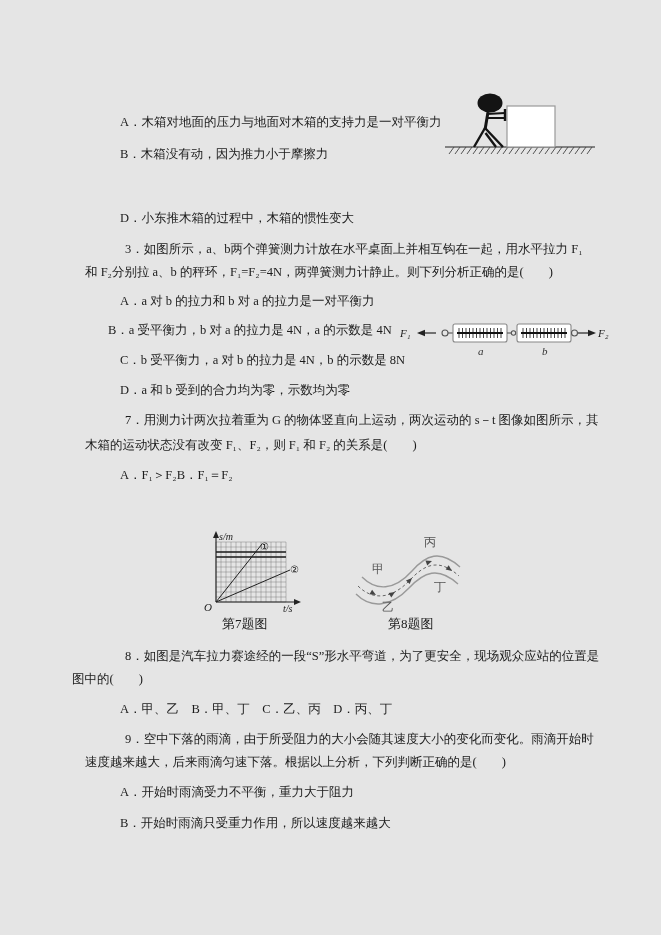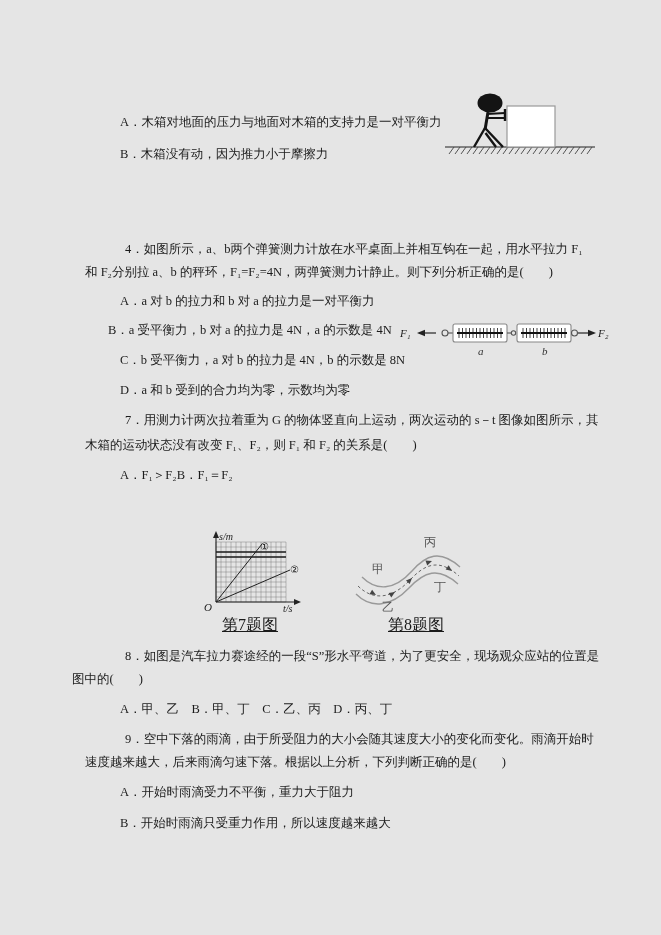--- a/index.html
+++ b/index.html
@@ -1,43 +1,44 @@
 <!DOCTYPE html>
 <html><head>
 <meta charset="utf-8">
 <style>
   html,body{margin:0;padding:0;background:#ffffff;}
   .page{position:relative;width:661px;height:935px;background:#e5e5e5;overflow:hidden;
         font-family:"Liberation Serif","DejaVu Serif",serif;}
   .ln{position:absolute;font-size:12.5px;line-height:1.45;color:#1b1b1b;white-space:pre;}
-  .cap{position:absolute;font-size:16px;color:#1b1b1b;white-space:pre;text-decoration:underline;}
+  .cap{position:absolute;font-size:13px;color:#1b1b1b;white-space:pre;}
   svg{position:absolute;overflow:visible;}
   svg text{font-family:"Liberation Serif","DejaVu Serif",serif;}
   .ital{font-style:italic;}
 </style>
 </head>
 <body>
 
 <div class="page">
 
   <div class="ln" style="left:120px;top:113px">A．木箱对地面的压力与地面对木箱的支持力是一对平衡力</div>
   <div class="ln" style="left:120px;top:145px">B．木箱没有动，因为推力小于摩擦力</div>
+  <div class="ln" style="left:120px;top:209px">D．小东推木箱的过程中，木箱的惯性变大</div>
 
   <svg style="left:443px;top:90px" width="154" height="68" viewBox="0 0 154 68">
     <line x1="2" y1="57" x2="152" y2="57" stroke="#222" stroke-width="1.2"></line>
     <path d="M6 64l5-7M12 64l5-7M18 64l5-7M24 64l5-7M30 64l5-7M36 64l5-7M42 64l5-7M48 64l5-7M54 64l5-7M60 64l5-7M66 64l5-7M72 64l5-7M78 64l5-7M84 64l5-7M90 64l5-7M96 64l5-7M102 64l5-7M108 64l5-7M114 64l5-7M120 64l5-7M126 64l5-7M132 64l5-7M138 64l5-7M144 64l5-7" stroke="#444" stroke-width="0.9" fill="none"></path>
     <rect x="64" y="16" width="48" height="41" fill="#ffffff" stroke="#999" stroke-width="1.2"></rect>
     <ellipse cx="47" cy="13" rx="12.5" ry="9.5" fill="#141414"></ellipse>
     <path d="M45 22L42 40" stroke="#141414" stroke-width="3" fill="none"></path>
     <path d="M44 24L62 23M44 28L62 28" stroke="#141414" stroke-width="2" fill="none"></path>
     <line x1="62" y1="19" x2="62" y2="31" stroke="#141414" stroke-width="2.4"></line>
     <path d="M42 38L31 57M42 38L60 57M42.5 43L53 57" stroke="#141414" stroke-width="2.4" fill="none"></path>
   </svg>
 
-  <div class="ln" style="left:125px;top:240px">4．如图所示，a、b两个弹簧测力计放在水平桌面上并相互钩在一起，用水平拉力 F₁</div>
+  <div class="ln" style="left:125px;top:240px">3．如图所示，a、b两个弹簧测力计放在水平桌面上并相互钩在一起，用水平拉力 F₁</div>
   <div class="ln" style="left:85px;top:263px">和 F₂分别拉 a、b 的秤环，F₁=F₂=4N，两弹簧测力计静止。则下列分析正确的是(　　)</div>
   <div class="ln" style="left:120px;top:292px">A．a 对 b 的拉力和 b 对 a 的拉力是一对平衡力</div>
   <div class="ln" style="left:108px;top:321px">B．a 受平衡力，b 对 a 的拉力是 4N，a 的示数是 4N</div>
   <div class="ln" style="left:120px;top:351px">C．b 受平衡力，a 对 b 的拉力是 4N，b 的示数是 8N</div>
   <div class="ln" style="left:120px;top:381px">D．a 和 b 受到的合力均为零，示数均为零</div>
 
   <svg style="left:400px;top:316px" width="212" height="42" viewBox="0 0 212 42">
     <text x="0" y="21" font-size="11" class="ital" fill="#222">F₁</text>
     <line x1="36" y1="17" x2="23" y2="17" stroke="#222" stroke-width="1.2"></line>
     <polygon points="17,17 25,13.8 25,20.2" fill="#222"></polygon>

